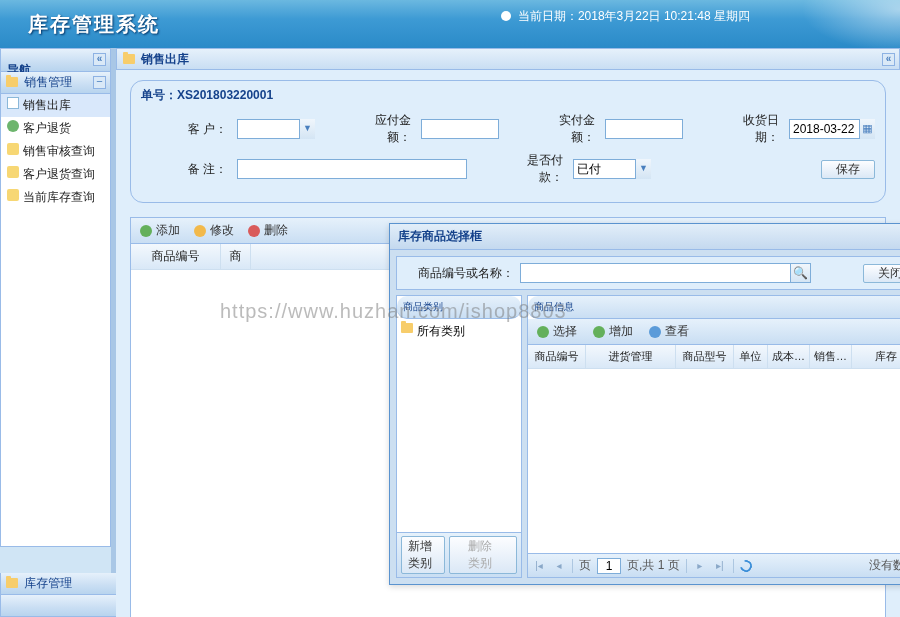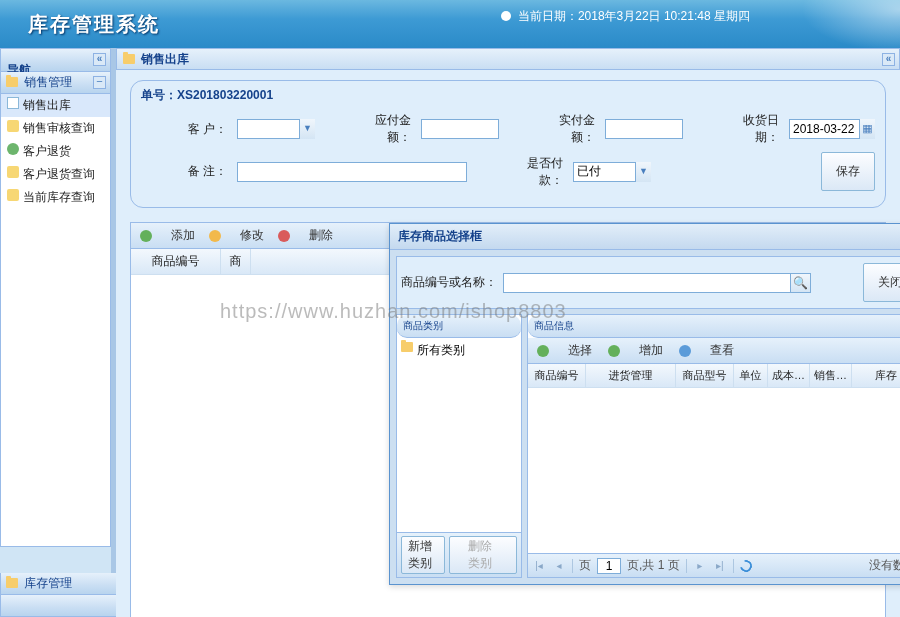--- a/index.html
+++ b/index.html
@@ -36,39 +36,39 @@
 .content { padding: 10px 14px; }
 
 .form-panel { border: 1px solid #99bbe8; background: #dfeefb; border-radius: 13px; padding: 6px 10px 10px 10px; }
 .order-no { color: #15428b; font-weight: bold; margin-bottom: 8px; }
 .form-row { display: flex; align-items: center; gap: 10px; margin-bottom: 6px; padding-left: 30px; }
 .form-label { color: #222; width: 56px; text-align: right; }
 .form-input { border: 1px solid #7eadd9; height: 20px; padding: 0 3px; background: #fff; }
 .combo { position: relative; display: inline-block; }
 .combo-trigger { position: absolute; right: 0; top: 0; width: 16px; height: 20px; background: linear-gradient(to bottom,#f0f6fc,#d4e5f4); border-left: 1px solid #7eadd9; text-align: center; line-height: 18px; font-size: 9px; color: #4a7fbe; cursor: pointer; }
 .date-trigger { position: absolute; right: 0; top: 0; width: 16px; height: 20px; background: linear-gradient(to bottom,#f0f6fc,#d4e5f4); border-left: 1px solid #7eadd9; text-align: center; line-height: 18px; font-size: 11px; color: #4a7fbe; cursor: pointer; }
-.btn { display: inline-block; padding: 10px 14px; border: 1px solid #8bb8d9; border-radius: 2px; background: linear-gradient(to bottom,#fcfdff,#dbe8f6); color: #333; cursor: pointer; }
+.btn { display: inline-block; padding: 0 14px; border: 1px solid #8bb8d9; border-radius: 2px; background: linear-gradient(to bottom,#fcfdff,#dbe8f6); color: #333; cursor: pointer; }
 
 .grid-panel { margin-top: 14px; border: 1px solid #99bbe8; background: #fff; }
 .toolbar { background: linear-gradient(to bottom,#e6f1fb,#c9def3); border-bottom: 1px solid #99bbe8; padding: 3px 6px; display: flex; gap: 8px; align-items: center; }
-.tb-btn { display: inline-flex; align-items: center; gap: 19px; padding: 1px 3px; cursor: pointer; color: #333; }
+.tb-btn { display: inline-flex; align-items: center; gap: 4px; padding: 1px 3px; cursor: pointer; color: #333; }
 .icn { display: inline-block; width: 12px; height: 12px; border-radius: 50%; }
 .icn.add { background: #64b05b; }
 .icn.edit { background: #f2b94b; }
 .icn.del { background: #d95b5b; }
 .icn.sel { background: #64b05b; }
 .icn.che { background: #5b9bd9; }
 .grid-header { background: linear-gradient(to bottom,#f3f8fd,#d9e8f7); border-bottom: 1px solid #cddff0; display: flex; }
 .grid-header > div { padding: 4px 8px; border-right: 1px solid #cddff0; color: #222; text-align: center; }
 
 .dialog { position: absolute; left: 273px; top: 175px; width: 540px; height: 362px; background: #ccdff1; border: 1px solid #5a93cf; box-shadow: 0 2px 6px rgba(0,0,0,0.15); display: flex; flex-direction: column; }
 .dlg-head { background: linear-gradient(to bottom,#e2eef9,#c4d9ef); border-bottom: 1px solid #99bbe8; padding: 4px 8px; color: #15428b; font-weight: bold; font-size: 11px; position: relative; }
 .dlg-body { flex: 1; padding: 6px; display: flex; flex-direction: column; gap: 5px; }
 .search-row { display: flex; align-items: center; gap: 6px; padding: 6px 4px; border: 1px solid #99bbe8; background: #dfeefb; }
-.search-label { color: #222; margin-left: 0; }
+.search-label { color: #222; margin-left: 17px; }
 .search-input { flex: 1; border: 1px solid #7eadd9; height: 20px; padding: 0 3px; }
 .search-icon-wrap { width: 20px; height: 20px; border: 1px solid #7eadd9; border-left: none; background: linear-gradient(to bottom,#f0f6fc,#d4e5f4); text-align: center; line-height: 18px; color: #4a7fbe; cursor: pointer; margin-left: -6px; }
 .dlg-split { display: flex; gap: 5px; flex: 1; min-height: 0; }
 .dlg-pane { border: 1px solid #99bbe8; background: #fff; display: flex; flex-direction: column; }
 .dlg-pane.left { width: 126px; }
 .dlg-pane.right { flex: 1; }
 .pane-head { background: linear-gradient(to bottom,#e6f1fb,#c9def3); border-bottom: 1px solid #99bbe8; padding: 4px 6px; color: #15428b; font-size: 10px; border-radius: 10px; }
 .pane-body { flex: 1; overflow: auto; }
 .cat-item { padding: 4px 6px 4px 20px; position: relative; cursor: pointer; }
 .cat-item .folder-icon { position: absolute; left: 4px; top: 4px; }
@@ -100,22 +100,22 @@
       <span>导航</span>
       <span class="tool">«</span>
     </div>
     <div class="panel-section">
       <span class="folder-icon"></span>
       <span>销售管理</span>
       <span class="collapse">−</span>
     </div>
     <div class="tree" style="height:calc(100% - 116px);">
       <div class="tree-item selected"><span class="ticon doc"></span><span>销售出库</span></div>
+      <div class="tree-item"><span class="ticon user"></span><span>客户退货</span></div>
       <div class="tree-item"><span class="ticon query"></span><span>销售审核查询</span></div>
-      <div class="tree-item"><span class="ticon user"></span><span>客户退货</span></div>
       <div class="tree-item"><span class="ticon query"></span><span>客户退货查询</span></div>
       <div class="tree-item"><span class="ticon query"></span><span>当前库存查询</span></div>
     </div>
     <div class="sidebar-bottom">
       <div class="panel-section">
         <span class="folder-icon"></span>
         <span>库存管理</span>
         <span class="collapse">+</span>
       </div>
       <div class="panel-section" style="height:22px"></div>

